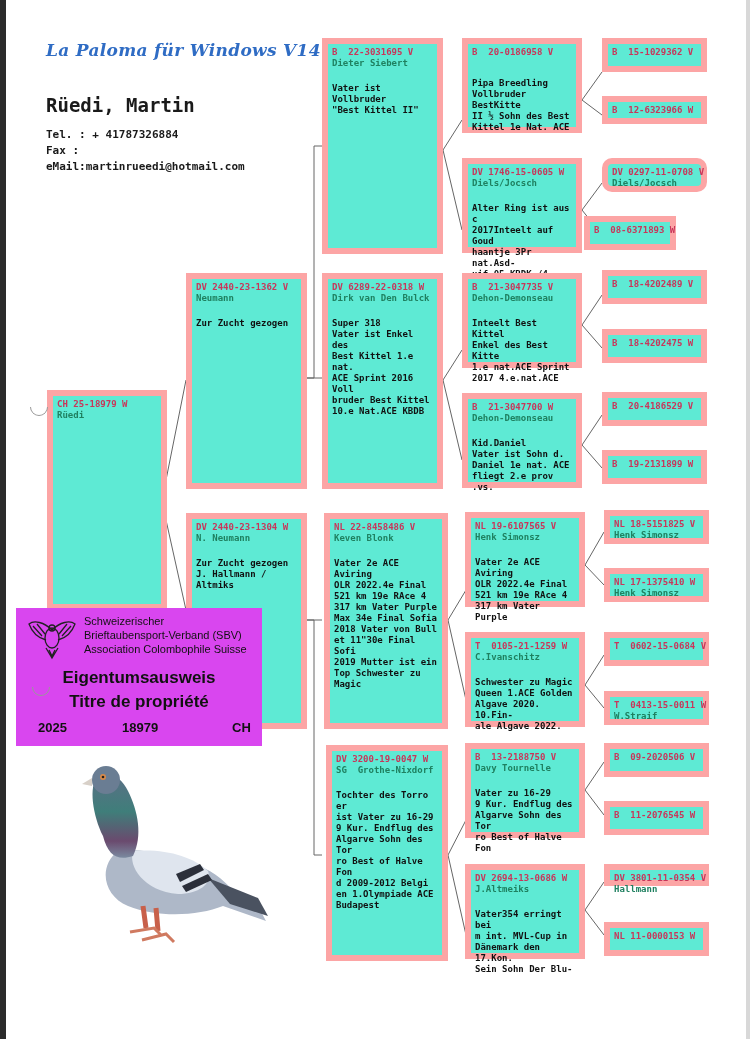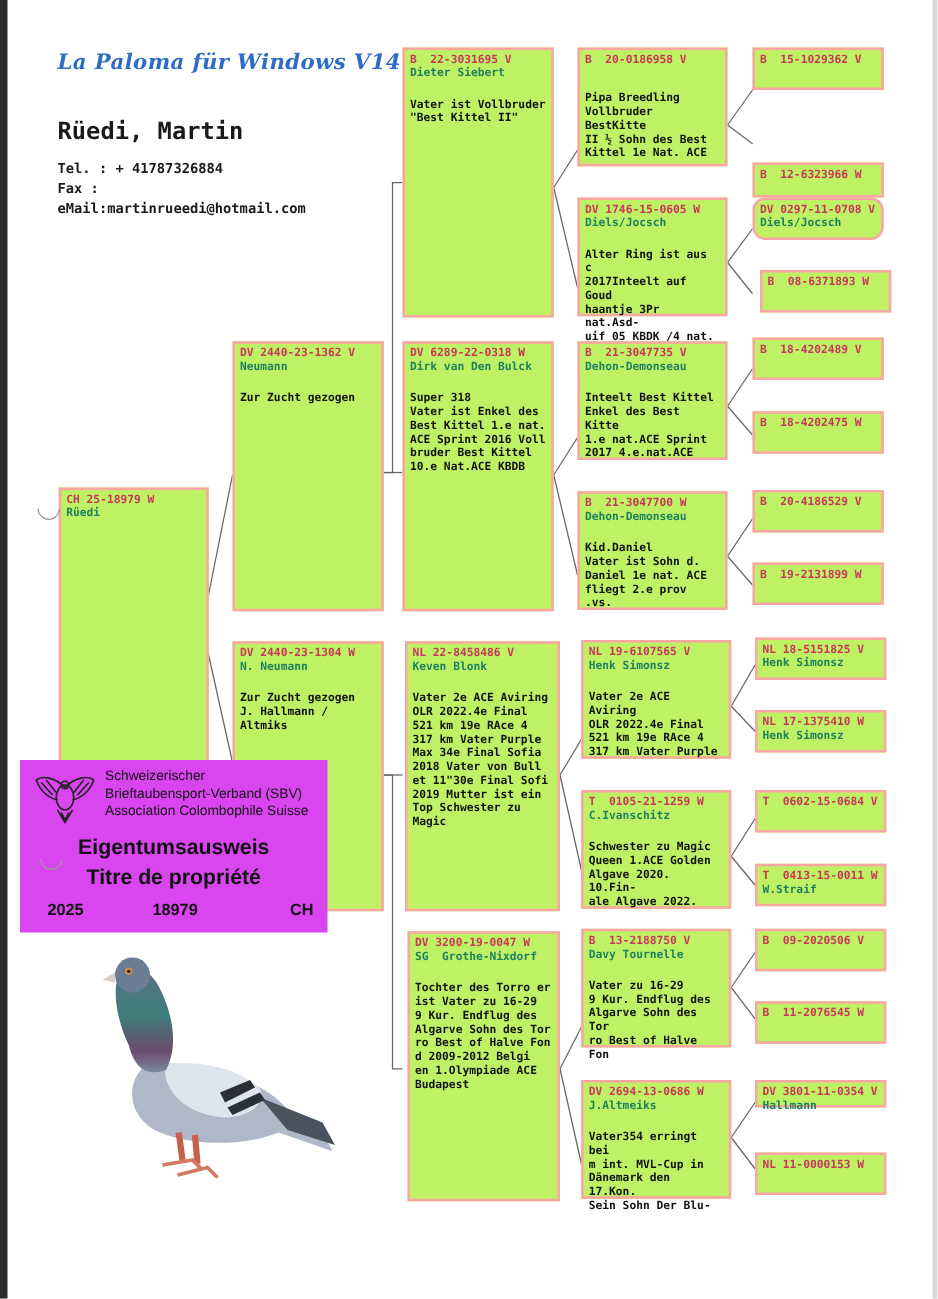--- a/index.html
+++ b/index.html
@@ -18,21 +18,21 @@
   }
   .owner-name {
     position:absolute; left:46px; top:94px;
     font-family:"DejaVu Sans Mono", monospace; font-weight:bold;
     font-size:19px; color:#1a1a1a;
   }
   .contact { position:absolute; left:46px; font-size:11px; color:#1a1a1a; font-weight:bold; }
   .c-tel { top:128px; } .c-fax { top:144px; } .c-mail { top:160px; }
 
   .card {
-    position:absolute; border:2px solid #fca5a5; background:#bef264;
+    position:absolute; border:6px solid #fca5a5; background:#5eead4;
     font-size:9px; line-height:11px; box-sizing:border-box; padding:3px 4px;
   }
   .ring { color:#c8365a; font-weight:bold; white-space:pre; display:block; }
   .breeder { color:#1f8060; font-weight:bold; white-space:pre; display:block; }
   .note { color:#111; font-weight:bold; white-space:pre-line; display:block; margin-top:14px; }
 
   svg.lines { position:absolute; left:0; top:0; width:750px; height:1039px; pointer-events:none; }
 
   .cert {
     position:absolute; left:16px; top:608px; width:246px; height:138px;
@@ -223,29 +223,29 @@
   <span class="note">Vater354 erringt bei
 m int. MVL-Cup  in
 Dänemark den 17.Kon.
 Sein Sohn Der Blu-</span>
 </div>
 
 <div class="card" style="left:602px;top:38px;width:105px;height:34px;">
     <span class="ring">B  15-1029362 V</span>
     <span class="breeder"></span>
   </div>
-<div class="card" style="left:602px;top:96px;width:105px;height:28px;margin-top:34px;">
+<div class="card" style="left:602px;top:96px;width:105px;height:28px;">
     <span class="ring">B  12-6323966 W</span>
     <span class="breeder"></span>
   </div>
 <div class="card" style="left:602px;top:158px;width:105px;height:34px;border-radius:10px;">
     <span class="ring">DV 0297-11-0708 V</span>
     <span class="breeder">Diels/Jocsch</span>
   </div>
-<div class="card" style="left:608px;top:216px;width:105px;height:34px;">
+<div class="card" style="left:584px;top:216px;width:92px;height:34px;">
     <span class="ring">B  08-6371893 W</span>
     <span class="breeder"></span>
   </div>
 <div class="card" style="left:602px;top:270px;width:105px;height:34px;">
     <span class="ring">B  18-4202489 V</span>
     <span class="breeder"></span>
   </div>
 <div class="card" style="left:602px;top:329px;width:105px;height:34px;">
     <span class="ring">B  18-4202475 W</span>
     <span class="breeder"></span>

